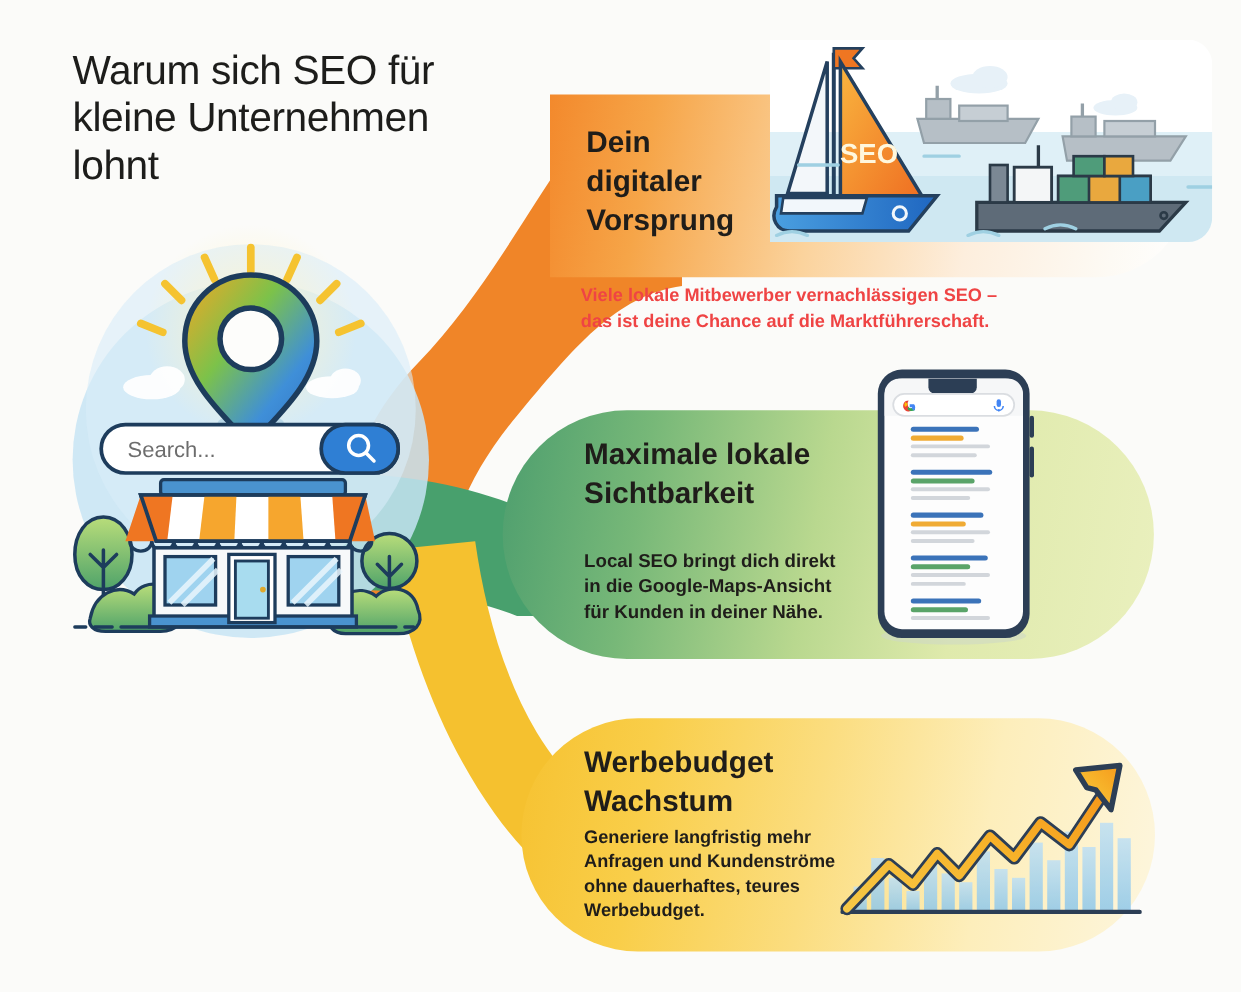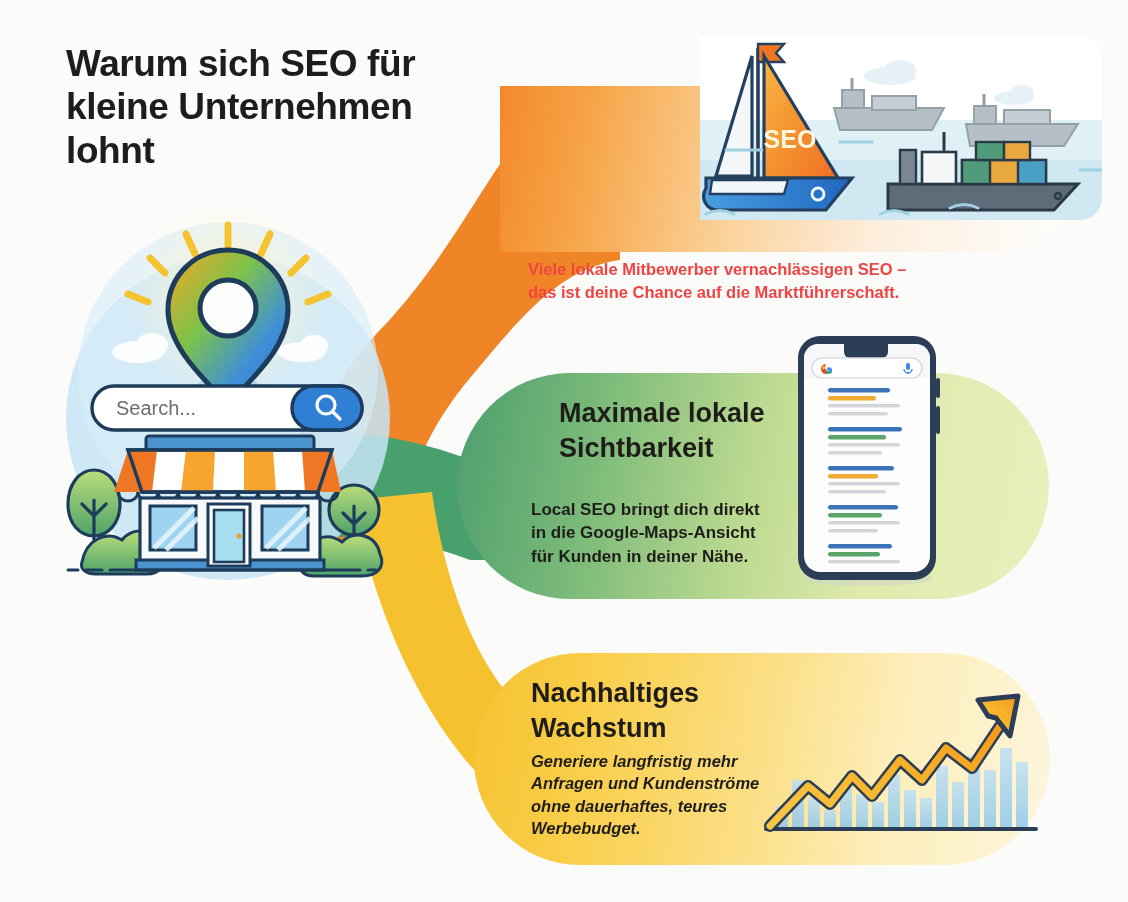--- a/index.html
+++ b/index.html
@@ -9,21 +9,21 @@
     background:#fbfbf9;
     font-family:"Liberation Sans", sans-serif;
     overflow:hidden;
     position:relative;
   }
   #stage{position:absolute;inset:0;width:1128px;height:902px;}
 
   
   #title{
     position:absolute;left:66px;top:42px;width:420px;
-    font-size:37px;line-height:1.17;font-weight:bold;
+    font-size:37px;line-height:1.17;font-weight:normal;
     color:#1d1d1b;letter-spacing:-0.4px;
     white-space:pre-line;
   }
 
   
   .layer{position:absolute;inset:0;width:1128px;height:902px;}
   #ribbons{z-index:1;}
   #hero{z-index:4;}
 
   
@@ -34,25 +34,25 @@
          background:linear-gradient(100deg,#4d9e6e 0%,#77b878 22%,#b9d88f 48%,#dfeaac 70%,#eaf0be 100%);}
   #card3{left:474px;top:653px;width:576px;height:212px;border-radius:106px;
          background:linear-gradient(100deg,#f6c231 0%,#f9ce49 20%,#fbdd7f 46%,#fdeebb 72%,#fdf6de 100%);}
 
   .c-head{position:absolute;font-weight:bold;color:#1f1d1a;white-space:pre-line;}
   .c-body{position:absolute;font-weight:bold;color:#1f1d1a;white-space:pre-line;}
 
   #c1head{left:533px;top:112px;font-size:27px;line-height:1.32;z-index:5;}
   #c1body{left:528px;top:258px;font-size:16.5px;line-height:1.42;color:#ef4444;z-index:5;font-weight:bold;}
 
-  #c2head{left:531px;top:396px;font-size:27px;line-height:1.28;z-index:5;margin-left:28px;}
+  #c2head{left:531px;top:396px;font-size:27px;line-height:1.28;z-index:5;}
   #c2body{left:531px;top:498px;font-size:17px;line-height:1.38;z-index:5;}
 
   #c3head{left:531px;top:676px;font-size:27px;line-height:1.28;z-index:5;}
-  #c3body{left:531px;top:750px;font-size:16.5px;line-height:1.35;z-index:5;font-style:italic;}
+  #c3body{left:531px;top:750px;font-size:16.5px;line-height:1.35;z-index:5;}
 </style>
 </head>
 <body>
 
 <div id="stage">
 
   <div id="title">Warum sich SEO für
 kleine Unternehmen
 lohnt</div>
 
@@ -335,29 +335,32 @@
         <rect x="1000" y="748" width="12" height="80"></rect>
         <rect x="1016" y="762" width="12" height="66"></rect>
       </g>
       <line x1="766" y1="829" x2="1036" y2="829" stroke="#2c3e55" stroke-width="4" stroke-linecap="round"></line>
       <path d="M770,826 L808,786 L830,804 L852,776 L872,796 L900,760 L922,780 L946,748 L972,768 L1000,726" fill="none" stroke="#2c3e55" stroke-width="12" stroke-linejoin="round" stroke-linecap="round"></path>
       <path d="M770,826 L808,786 L830,804 L852,776 L872,796 L900,760 L922,780 L946,748 L972,768 L1000,726" fill="none" stroke="url(#gArrow)" stroke-width="7" stroke-linejoin="round" stroke-linecap="round"></path>
       <path d="M978,700 L1018,696 L1010,736 L996,718 L988,716 Z" fill="url(#gArrow)" stroke="#2c3e55" stroke-width="5" stroke-linejoin="round"></path>
     </g>
   </svg>
 
+  <div id="c1head" class="c-head">Dein
+digitaler
+Vorsprung</div>
   <div id="c1body" class="c-body">Viele lokale Mitbewerber vernachlässigen SEO –
 das ist deine Chance auf die Marktführerschaft.</div>
 
   <div id="c2head" class="c-head">Maximale lokale
 Sichtbarkeit</div>
   <div id="c2body" class="c-body">Local SEO bringt dich direkt
 in die Google-Maps-Ansicht
 für Kunden in deiner Nähe.</div>
 
-  <div id="c3head" class="c-head">Nachhaltiges
+  <div id="c3head" class="c-head">Werbebudget
 Wachstum</div>
   <div id="c3body" class="c-body">Generiere langfristig mehr
 Anfragen und Kundenströme
 ohne dauerhaftes, teures
 Werbebudget.</div>
 
 </div>
 
 </body></html>

